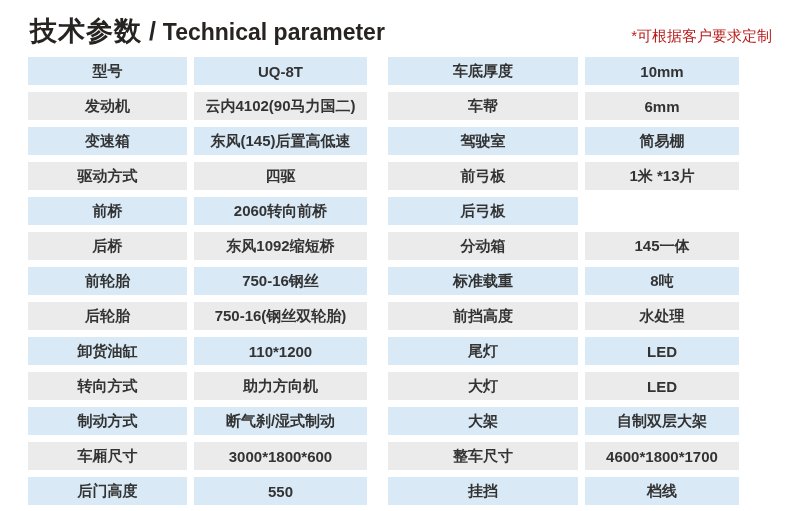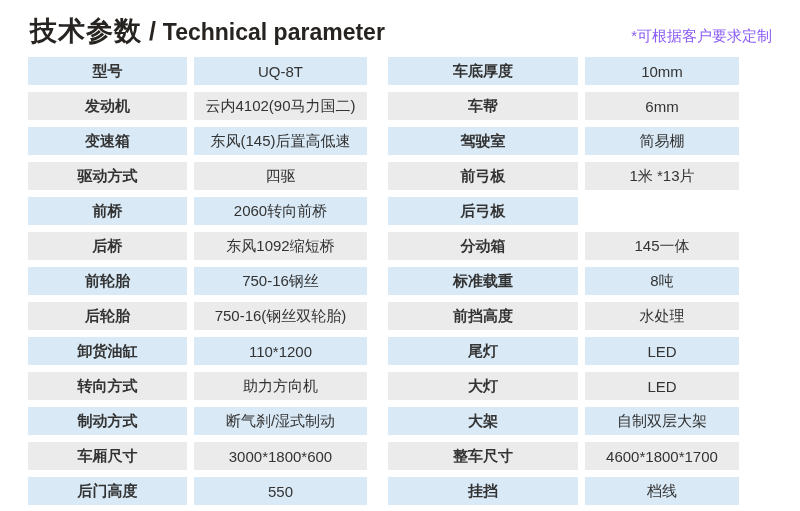--- a/index.html
+++ b/index.html
@@ -33,21 +33,21 @@
     line-height: 34px;
   }
   .title .zh { font-size: 27px; letter-spacing: 1px; }
   .title .sep { font-size: 25px; }
   .title .en { font-size: 23px; }
   .note {
     position: absolute;
     right: 28px;
     top: 27px;
     font-size: 15px;
-    color: #8b5cf6;
+    color: #b91c1c;
     white-space: nowrap;
   }
   .tables {
     position: absolute;
     top: 57px;
     left: 0;
     width: 800px;
   }
   .spec-table {
     position: absolute;
@@ -72,21 +72,21 @@
   }
   .cell.label {
     font-weight: 700;
     margin-right: 7px;
     flex: 0 0 auto;
   }
   .spec-table.left  .cell.label { width: 159px; }
   .spec-table.right .cell.label { width: 190px; }
   .cell.value {
     flex: 1 1 auto;
-    font-weight: 400;
+    font-weight: 700;
   }
 </style>
 </head>
 <body style="--row-blue: #d9eaf6; --row-gray: #ebebeb; color: rgb(51, 51, 51);">
 
 <div class="page">
 
   <div class="header">
     <h1 class="title"><span class="zh">技术参数</span><span class="sep"> / </span><span class="en">Technical parameter</span></h1>
     <div class="note">*可根据客户要求定制</div>

